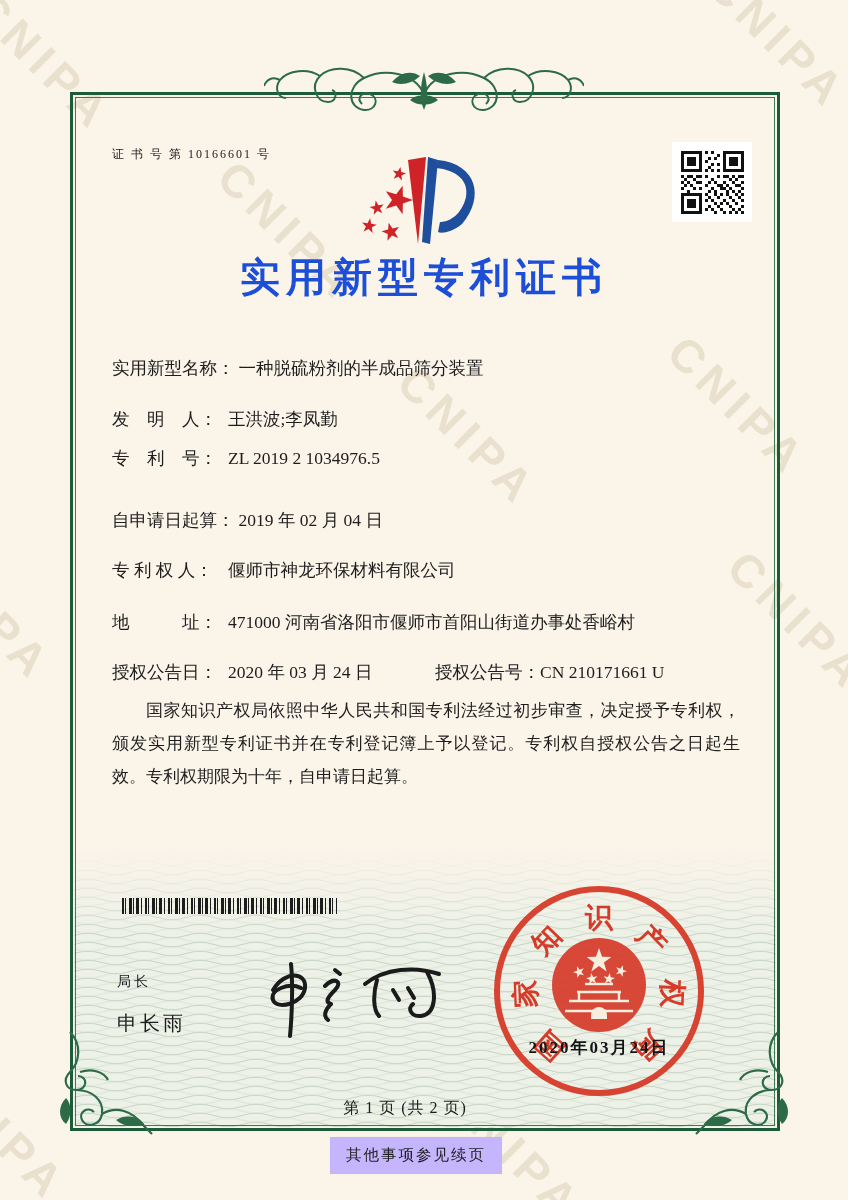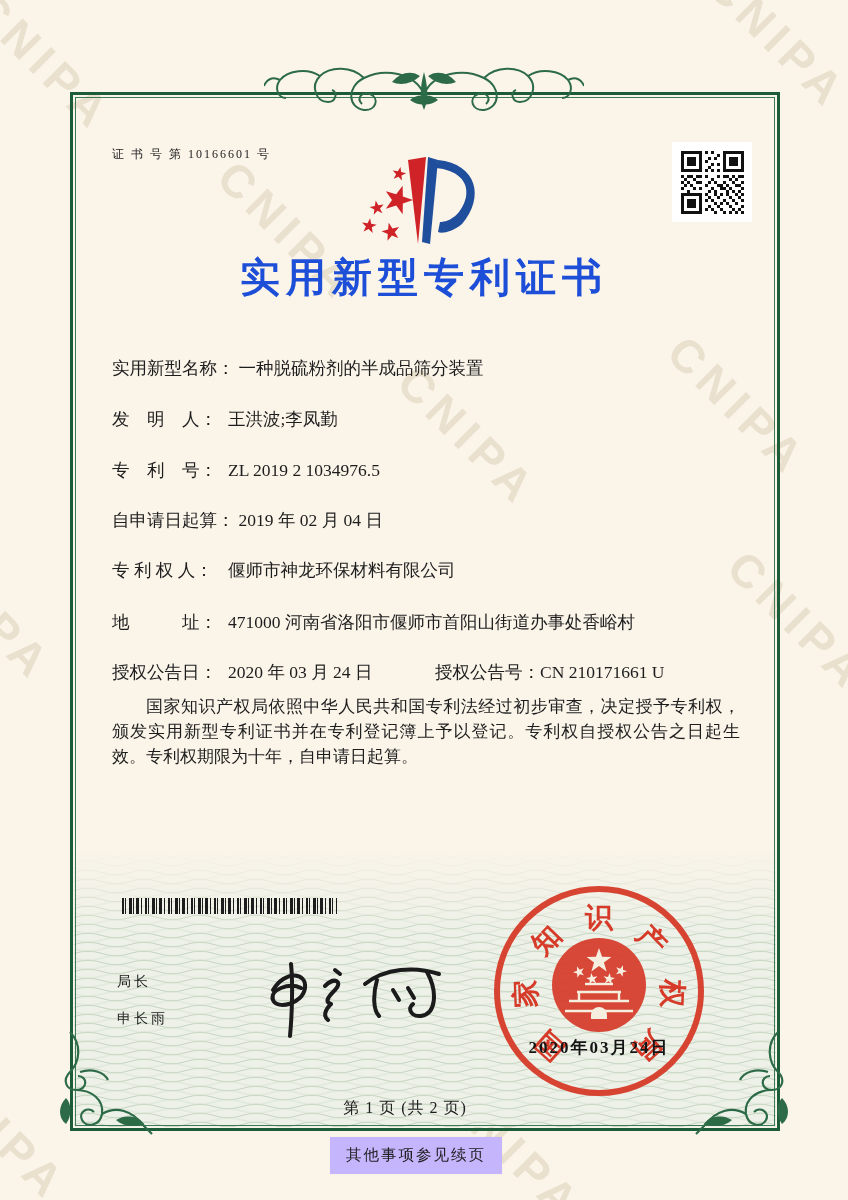--- a/index.html
+++ b/index.html
@@ -28,33 +28,33 @@
   .cert-no{left:112px;top:146px;font-size:12px;letter-spacing:2px;}
   .title{
     left:0;top:250px;width:848px;text-align:center;
     font-size:40px;font-weight:bold;letter-spacing:6px;color:#1d4ed8;
   }
   .field-row{left:112px;font-size:17.5px;white-space:nowrap;}
   .field-row .lbl{display:inline-block;min-width:112px;}
   .field-row .val{margin-left:4px;margin-top:28px;}
   .grant-no{position:absolute;left:323px;top:0;white-space:nowrap;}
   .body-text{
-    left:112px;top:694px;width:628px;font-size:17px;line-height:25px;
+    left:112px;top:694px;width:628px;font-size:17px;line-height:33px;
     text-align:justify;
   }
   .body-text p{margin:0;text-indent:2em;}
   .barcode{
     left:122px;top:898px;width:215px;height:16px;
     background:repeating-linear-gradient(90deg,
       #1c1c1c 0 2px,transparent 2px 3px,#1c1c1c 3px 4px,transparent 4px 7px,
       #1c1c1c 7px 10px,transparent 10px 11px,#1c1c1c 11px 12px,transparent 12px 14px,
       #1c1c1c 14px 17px,transparent 17px 19px,#1c1c1c 19px 20px,transparent 20px 23px);
   }
   .signer-title{left:117px;top:973px;font-size:14px;letter-spacing:3px;}
-  .signer-name{left:117px;top:1010px;font-size:14px;letter-spacing:3px;}
+  .signer-name{left:117px;top:1010px;font-size:20px;letter-spacing:3px;}
   .footer-page{
     left:405px;top:1098px;transform:translateX(-50%);
     font-size:16px;letter-spacing:1px;white-space:nowrap;
   }
   .note-box{
     left:330px;top:1137px;background:#c4b5fd;padding:8px 16px;
     font-size:15.5px;letter-spacing:2px;white-space:nowrap;
     box-shadow:0 0 2px rgba(0,0,0,0.04);
   }
   svg{display:block;}
@@ -159,21 +159,21 @@
   </svg>
 
   <div class="abs title">实用新型专利证书</div>
 
   <div class="abs field-row" style="top:356px">
     <span class="lbl">实用新型名称：</span><span class="val">一种脱硫粉剂的半成品筛分装置</span>
   </div>
   <div class="abs field-row" style="top:407px">
     <span class="lbl">发　明　人：</span><span class="val">王洪波;李凤勤</span>
   </div>
-  <div class="abs field-row" style="top:458px">
+  <div class="abs field-row" style="top:446px">
     <span class="lbl">专　利　号：</span><span class="val">ZL 2019 2 1034976.5</span>
   </div>
   <div class="abs field-row" style="top:508px">
     <span class="lbl">自申请日起算：</span><span class="val">2019 年 02 月 04 日</span>
   </div>
   <div class="abs field-row" style="top:558px">
     <span class="lbl">专 利 权 人：</span><span class="val">偃师市神龙环保材料有限公司</span>
   </div>
   <div class="abs field-row" style="top:610px">
     <span class="lbl">地　　　址：</span><span class="val">471000 河南省洛阳市偃师市首阳山街道办事处香峪村</span>

